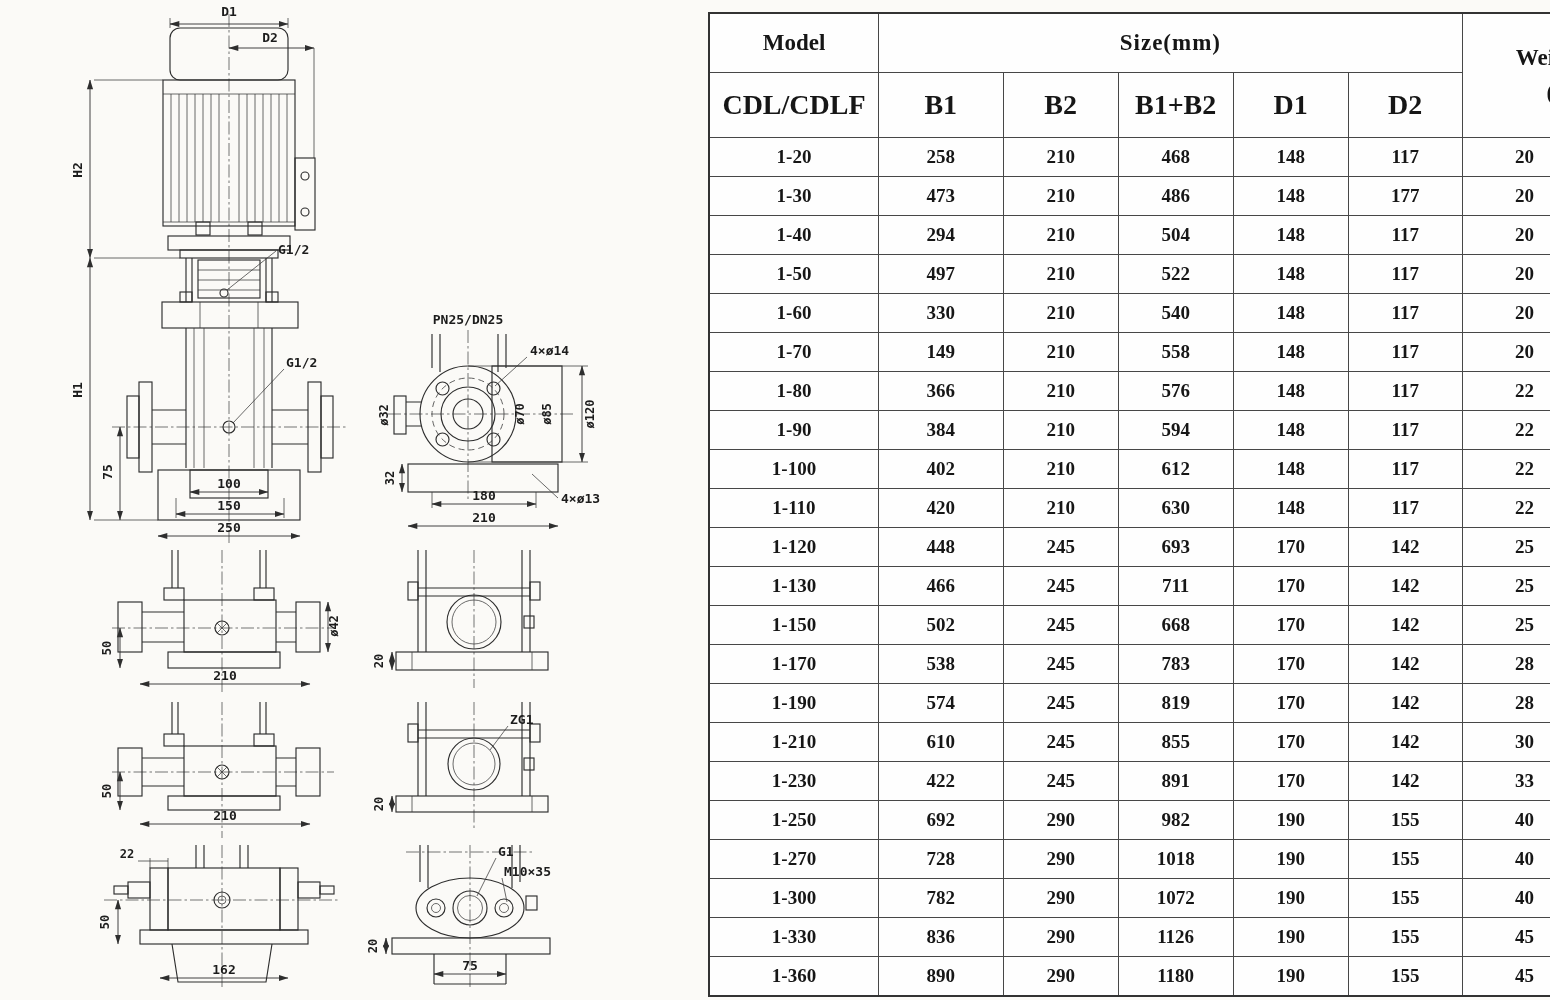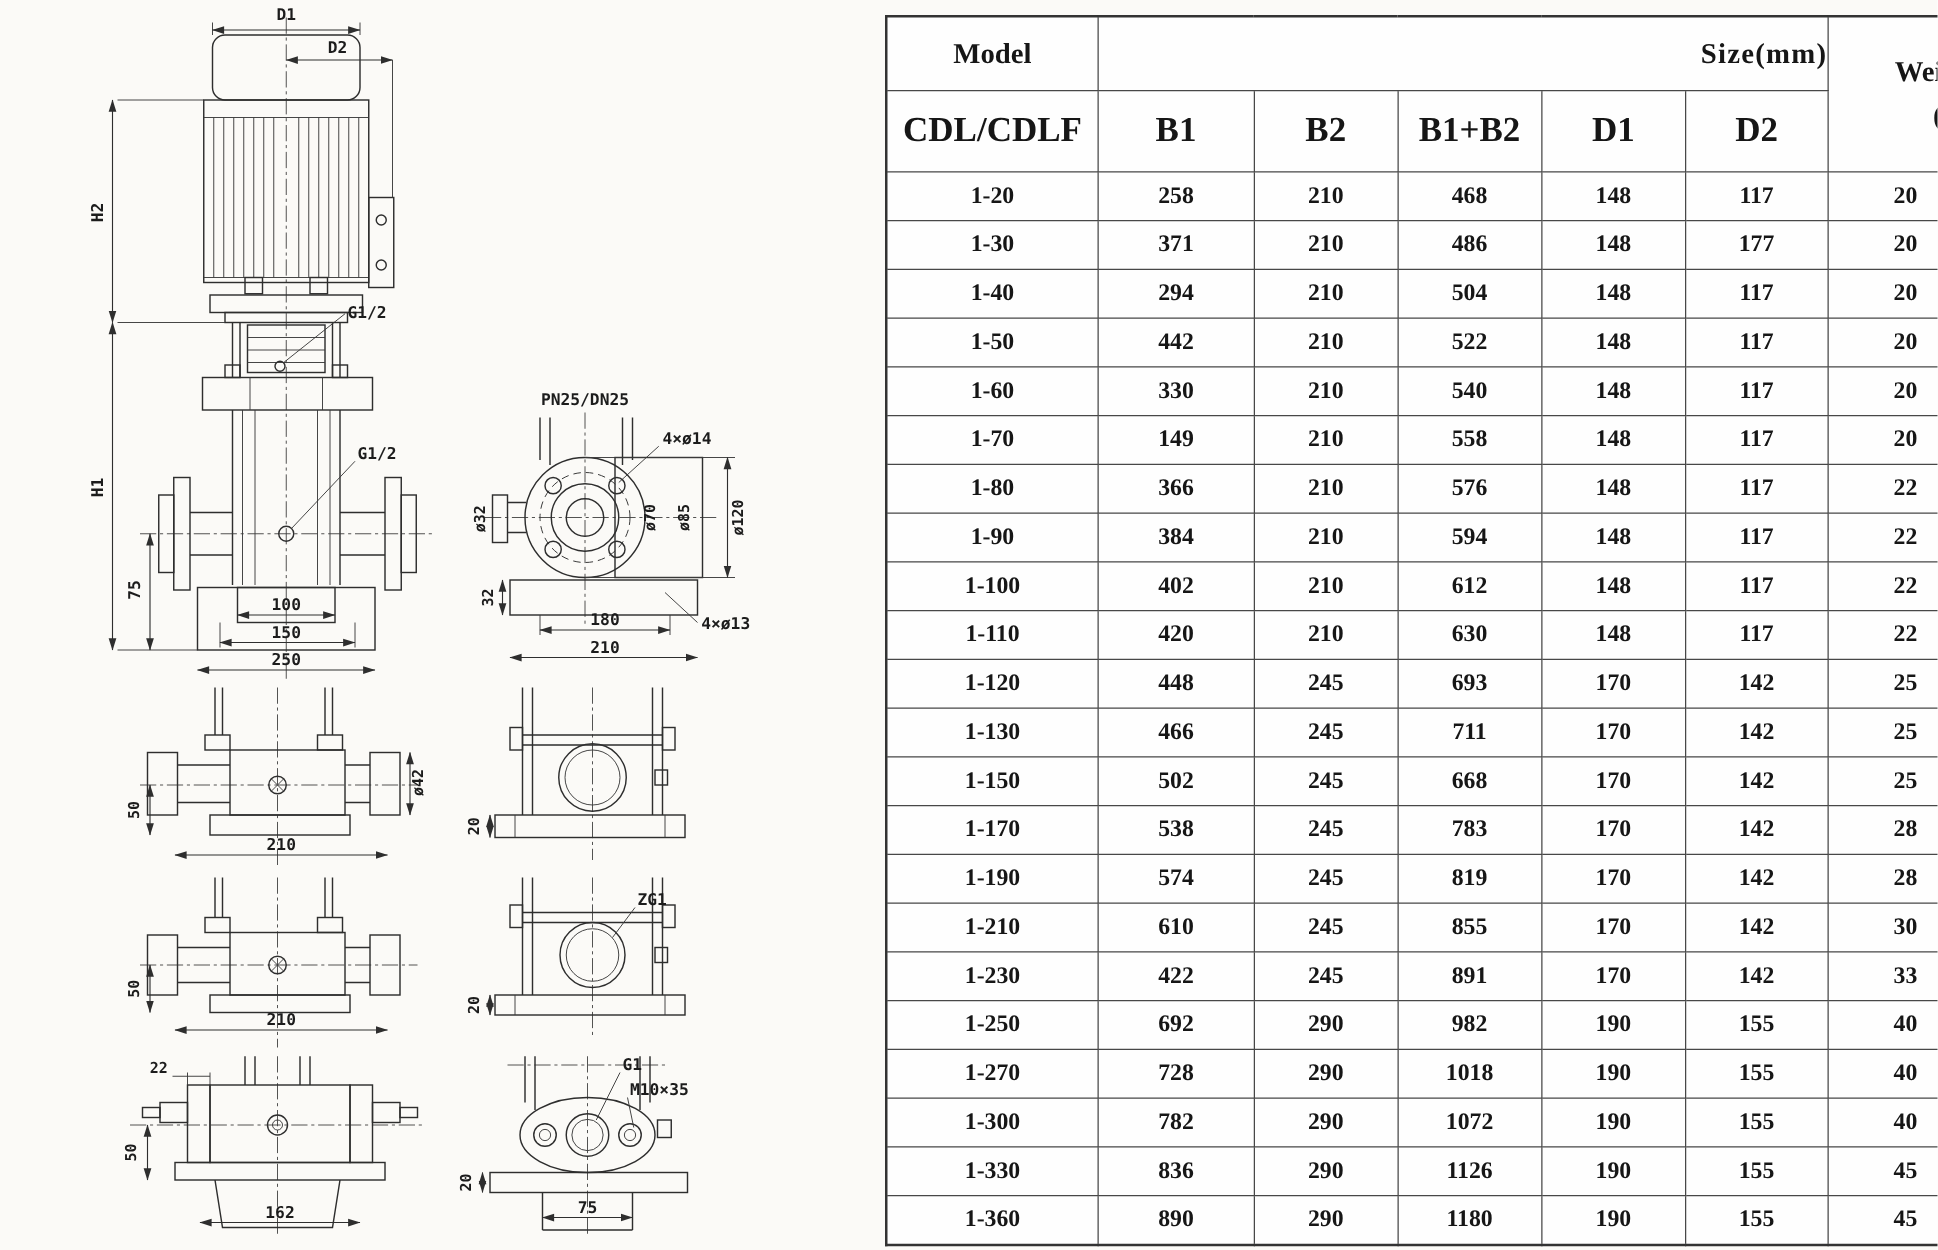--- a/index.html
+++ b/index.html
@@ -31,21 +31,21 @@
     margin-left:44px;
   }
   th,td{
     border:1.4px solid #474747;
     text-align:center;vertical-align:middle;
     color:#161616;font-weight:bold;
     padding:0;
   }
   thead tr.hr1 th{height:58px;font-size:23px;}
   thead tr.hr2 th{height:64px;font-size:28px;}
-  th.size-h{font-size:26px;letter-spacing:1px;text-align:right;}
+  th.size-h{font-size:26px;letter-spacing:1px;}
   th.weight-h{font-size:23px;line-height:1.5;text-align:right;}
   tbody td{height:38px;font-size:19px;}
 </style>
 </head>
 <body>
 
 <div class="page">
 
   <svg class="drawings" viewBox="0 0 660 1000" xmlns="http://www.w3.org/2000/svg">
     <defs>
@@ -346,39 +346,39 @@
             <td>1-20</td>
             <td>258</td>
             <td>210</td>
             <td>468</td>
             <td>148</td>
             <td>117</td>
             <td>20</td>
           </tr>
           <tr>
             <td>1-30</td>
-            <td>371</td>
+            <td>473</td>
             <td>210</td>
             <td>486</td>
             <td>148</td>
             <td>177</td>
             <td>20</td>
           </tr>
           <tr>
             <td>1-40</td>
             <td>294</td>
             <td>210</td>
             <td>504</td>
             <td>148</td>
             <td>117</td>
             <td>20</td>
           </tr>
           <tr>
             <td>1-50</td>
-            <td>442</td>
+            <td>497</td>
             <td>210</td>
             <td>522</td>
             <td>148</td>
             <td>117</td>
             <td>20</td>
           </tr>
           <tr>
             <td>1-60</td>
             <td>330</td>
             <td>210</td>

